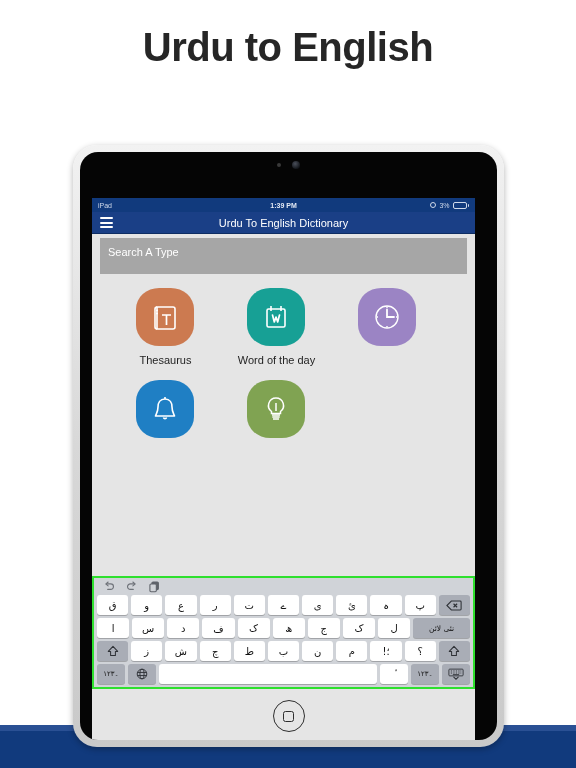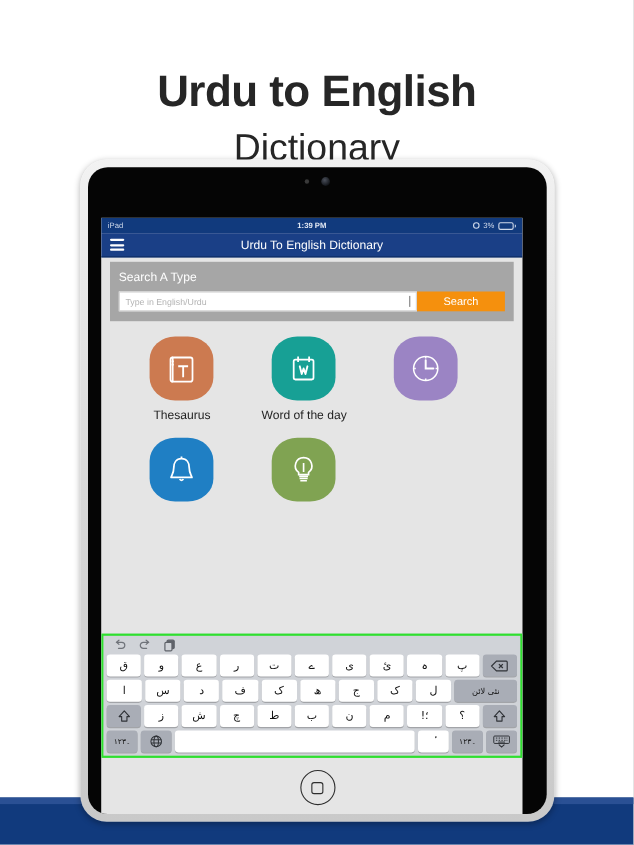--- a/index.html
+++ b/index.html
@@ -8,21 +8,21 @@
     background: #ffffff;
     font-family: "Liberation Sans", sans-serif;
     overflow: hidden;
   }
   .page { position: relative; width: 576px; height: 768px; background: #fff; }
 
   
   .heading { position: absolute; top: 22px; left: 0; width: 576px; text-align: center; }
   .heading .line1 {
     font-size: 40px; font-weight: bold; color: #262626;
-    letter-spacing: -0.5px; line-height: 50px; margin-top: 36px;
+    letter-spacing: -0.5px; line-height: 50px;
   }
   .heading .line2 {
     font-size: 34px; font-weight: normal; color: #262626;
     line-height: 48px; margin-top: 2px;
   }
 
   
   .bottom-band {
     position: absolute; left: 0; bottom: 0; width: 576px; height: 43px;
     background: #113a7d;
@@ -143,21 +143,20 @@
 
   .tile-label.hidden { visibility: hidden; }
 </style>
 </head>
 <body>
 
 <div class="page">
 
   <div class="heading">
     <div class="line1">Urdu to English</div>
-    <div class="line2">Dictionary</div>
   </div>
 
   <div class="bottom-band">
     <div class="band-top"></div>
   </div>
 
   <div class="device">
     <div class="device-inner">
 
       <div class="sensors">
@@ -184,27 +183,20 @@
           <div class="hamburger">
             <span></span>
               <span></span>
               <span></span>
           </div>
           <div class="nav-title">Urdu To English Dictionary</div>
         </div>
 
         <div class="search-panel">
           <div class="search-title">Search A Type</div>
-          <div class="search-row">
-            <div class="search-input">
-              <span class="ph">Type in English/Urdu</span>
-              <div class="caret"></div>
-            </div>
-            <div class="search-btn">Search</div>
-          </div>
         </div>
 
         <div class="grid">
 
           <div class="tile">
             <div class="tile-icon" style="background:#cc7a50">
               <svg width="30" height="32" viewBox="0 0 30 32" fill="none" stroke="#fff" stroke-width="1.6">
                 <path d="M7 6 h16 a2 2 0 0 1 2 2 v18 a2 2 0 0 1 -2 2 h-16 z"></path>
                 <path d="M7 6 q-2 0 -2 2 v18 q0 2 2 2"></path>
                 <path d="M6 9.5 h2 M6 12.5 h2"></path>

